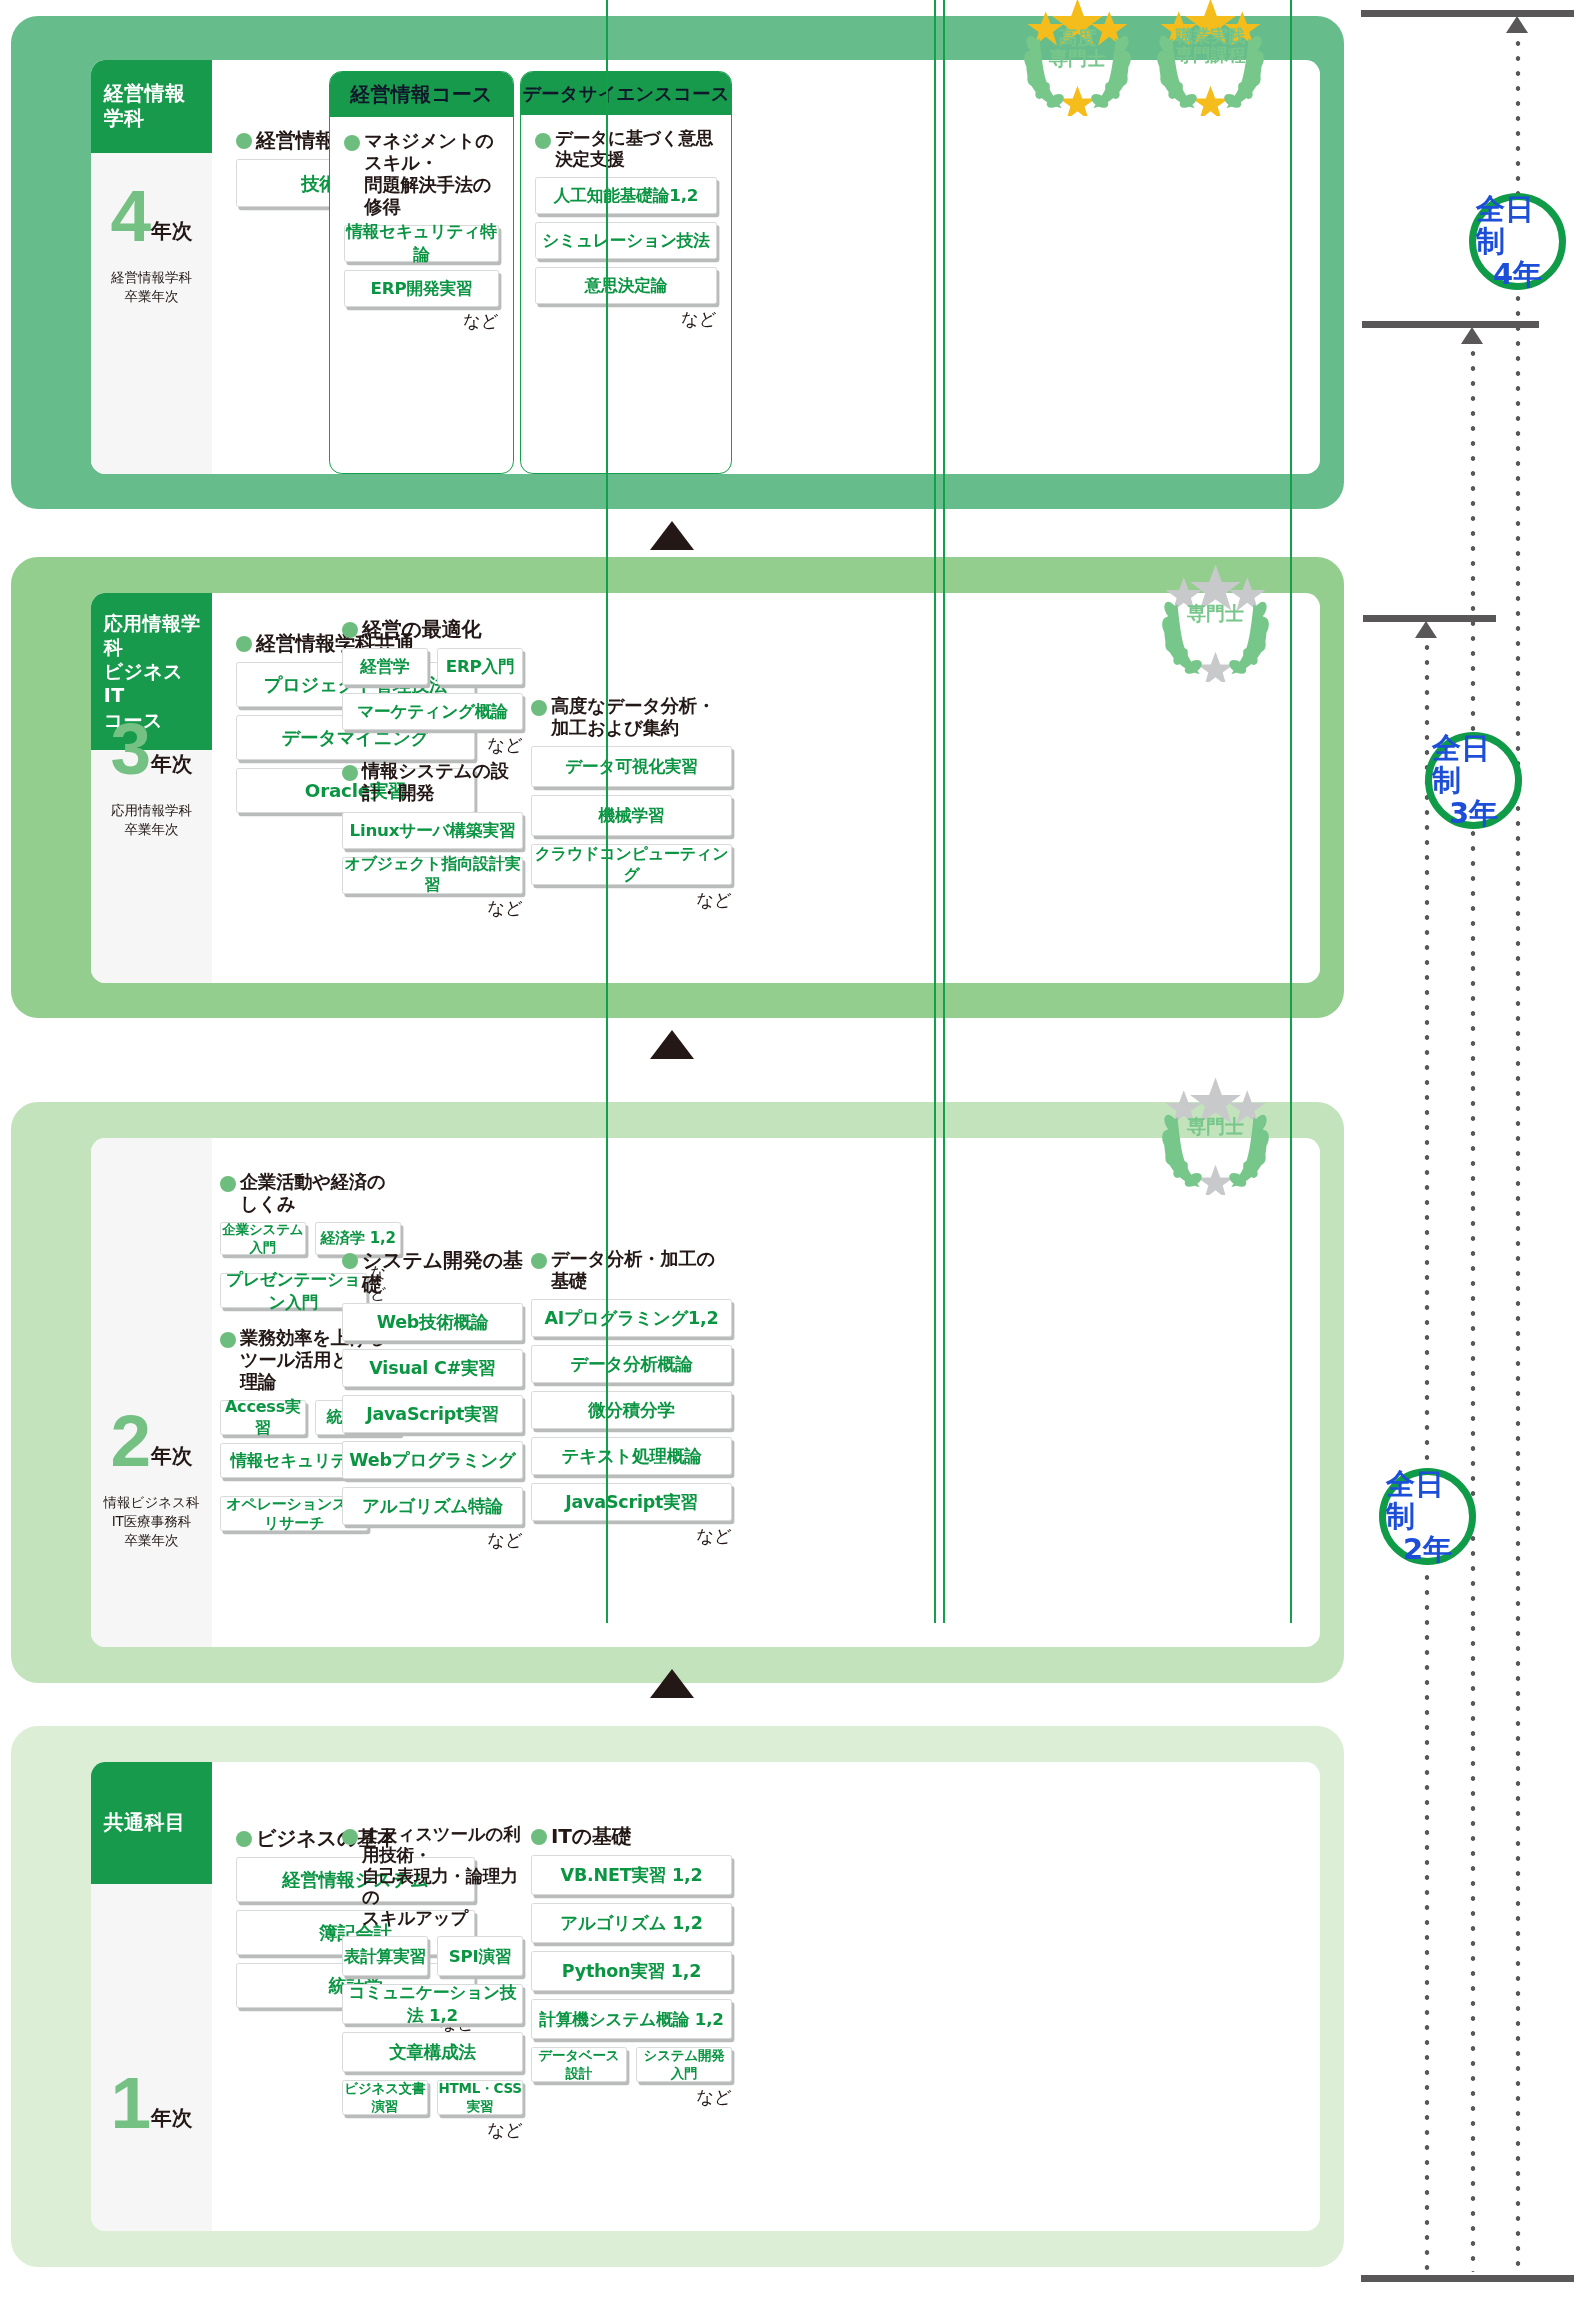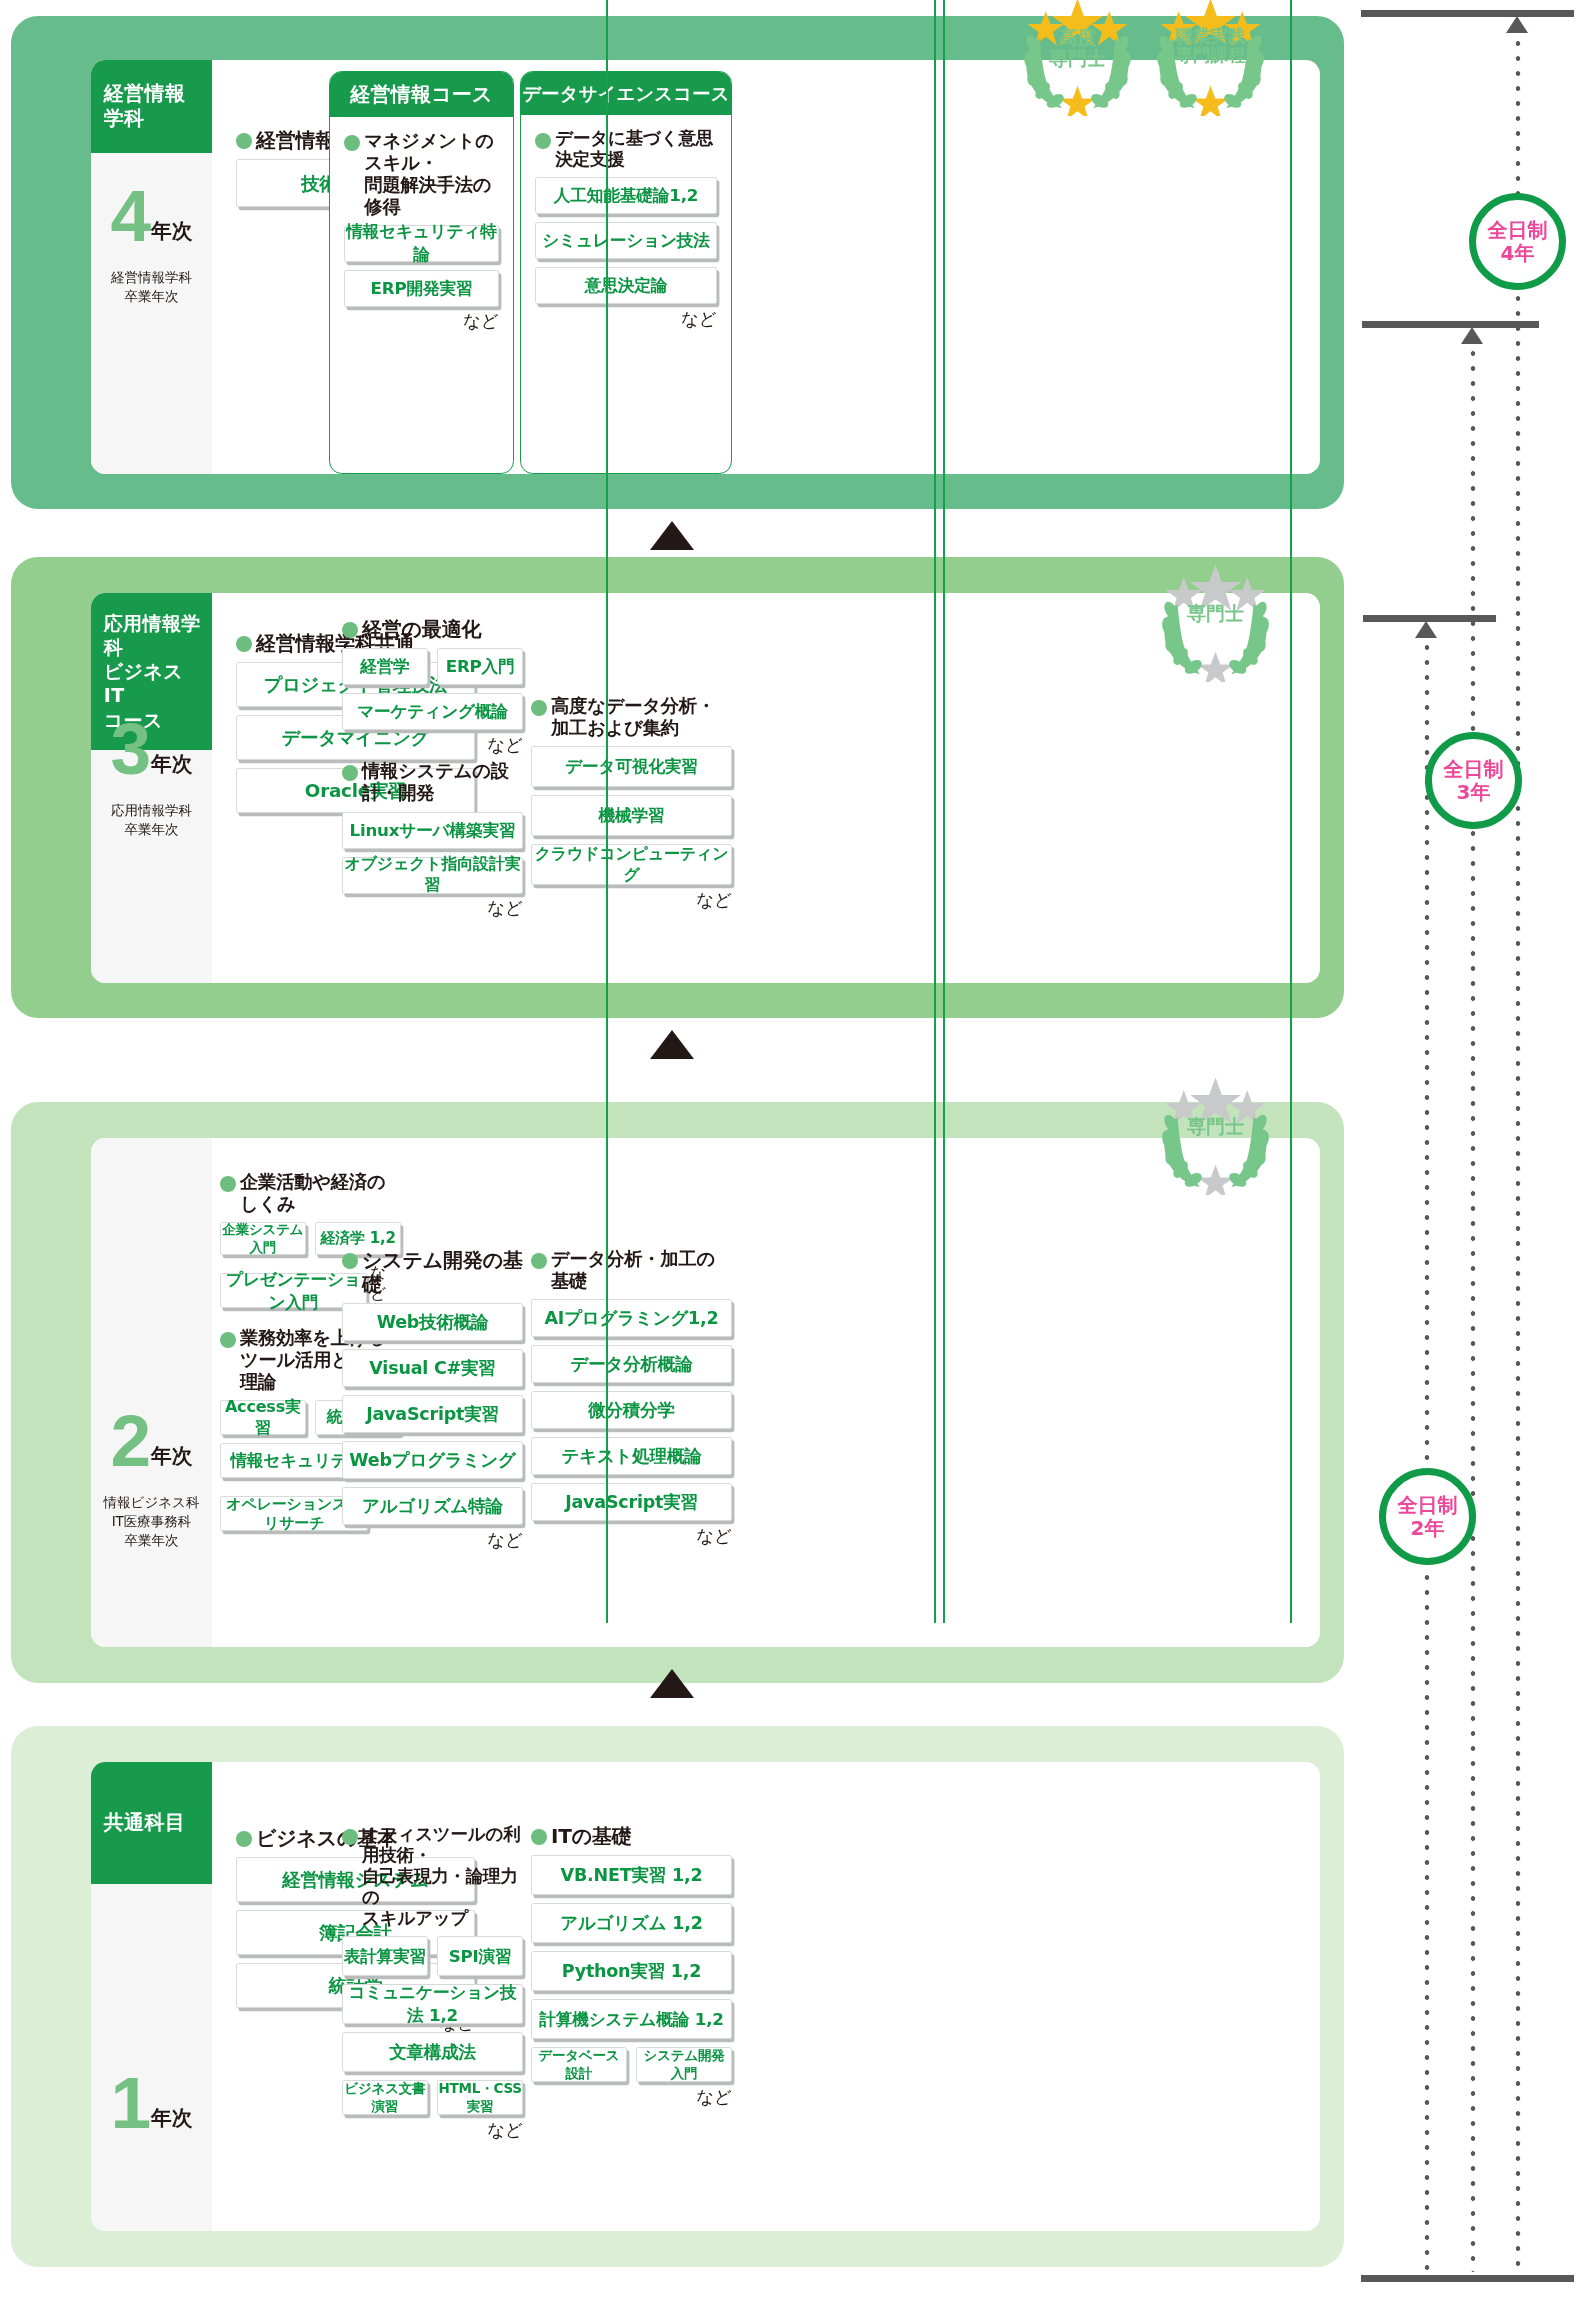--- a/index.html
+++ b/index.html
@@ -44,21 +44,21 @@
     box-shadow:2.4px 3.2px 0 0 #b9bcbb;color:#0b9543;font-weight:bold;
     display:flex;align-items:center;justify-content:center;text-align:center;
     box-sizing:border-box;font-size:18.3px;margin-bottom:8px;height:37px;letter-spacing:-0.2px;}
   .chiprow{display:flex;gap:9.5px;}
   .chiprow .chip{flex:1;}
   .nado{font-size:17.5px;color:#231815;text-align:right;line-height:1;margin-top:-1.6px;margin-bottom:6.4px;}
 
   
   .coursebox{position:absolute;background:#fff;border-radius:12.7px;overflow:hidden;
     border:1.6px solid #13a04a;box-sizing:border-box;}
-  .coursehead{background:#189a4d;color:#ffffff;font-weight:bold;font-size:20px;
+  .coursehead{background:#189a4d;color:#0f172a;font-weight:bold;font-size:20px;
     text-align:center;padding:8.8px 0 9.5px;letter-spacing:0.2px;}
   .coursebody{padding:12.7px 14.3px 8px;}
 
   
   .vline{position:absolute;width:2.4px;background:#13a04a;}
 
   
   .tri{position:absolute;width:0;height:0;border-left:22px solid transparent;
     border-right:22px solid transparent;border-bottom:29px solid #231815;}
 
@@ -68,23 +68,23 @@
     font-weight:bold;line-height:1.12;font-size:20px;}
 
   
   .tl-dot{position:absolute;width:5.6px;
     background-image:radial-gradient(circle, #595757 2.1px, rgba(0,0,0,0) 2.4px);
     background-size:5.6px 15px;background-repeat:repeat-y;}
   .tl-bar{position:absolute;height:7.2px;background:#595757;}
   .tl-tri{position:absolute;width:0;height:0;border-left:11px solid transparent;
     border-right:11px solid transparent;border-bottom:17.5px solid #595757;}
   .tl-circle{position:absolute;width:97px;height:97px;border-radius:50%;
-    border:7.2px solid #0f9b47;background:#fff;color:#ec4899;font-weight:bold;
+    border:7.2px solid #0f9b47;background:#fff;color:#1d4ed8;font-weight:bold;
     display:flex;flex-direction:column;align-items:center;justify-content:center;
-    font-size:20px;line-height:1.12;box-sizing:border-box;}
+    font-size:29px;line-height:1.12;box-sizing:border-box;}
 </style>
 </head>
 <body>
 
 <div id="root">
 
   <div>
     <div class="tl-dot" style="left:1515px;top:20.7px;height:2251px;"></div>
     <div class="tl-dot" style="left:1470px;top:331px;height:1941px;"></div>
     <div class="tl-dot" style="left:1424px;top:625px;height:1647px;"></div>

